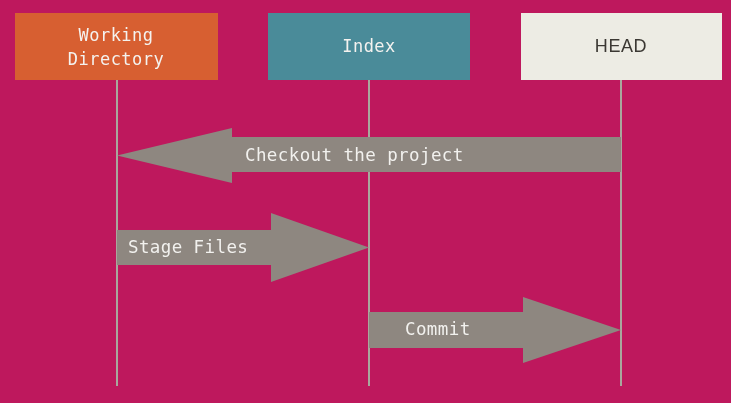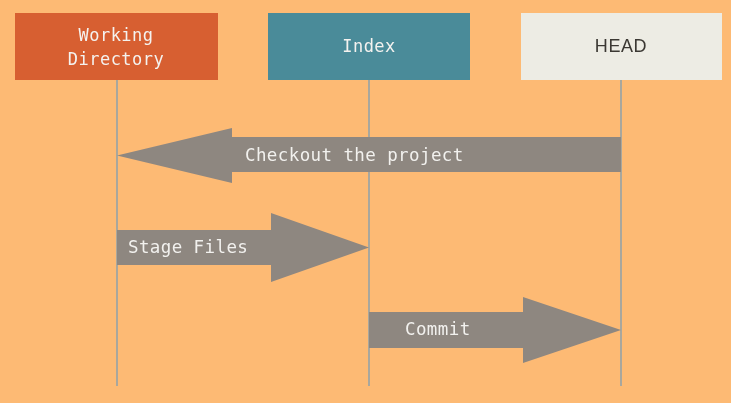--- a/index.html
+++ b/index.html
@@ -11,21 +11,21 @@
     width: 731px;
     height: 403px;
     background: #fbfbf9;
     font-family: "DejaVu Sans Mono", monospace;
     overflow: hidden;
   }
   #diagram-root {
     position: relative;
     width: 731px;
     height: 403px;
-    background: #fdba74;
+    background: #be185d;
   }
   #diagram-svg {
     position: absolute;
     left: 0;
     top: 0;
     width: 731px;
     height: 403px;
     display: block;
   }
   .area-box-label {

